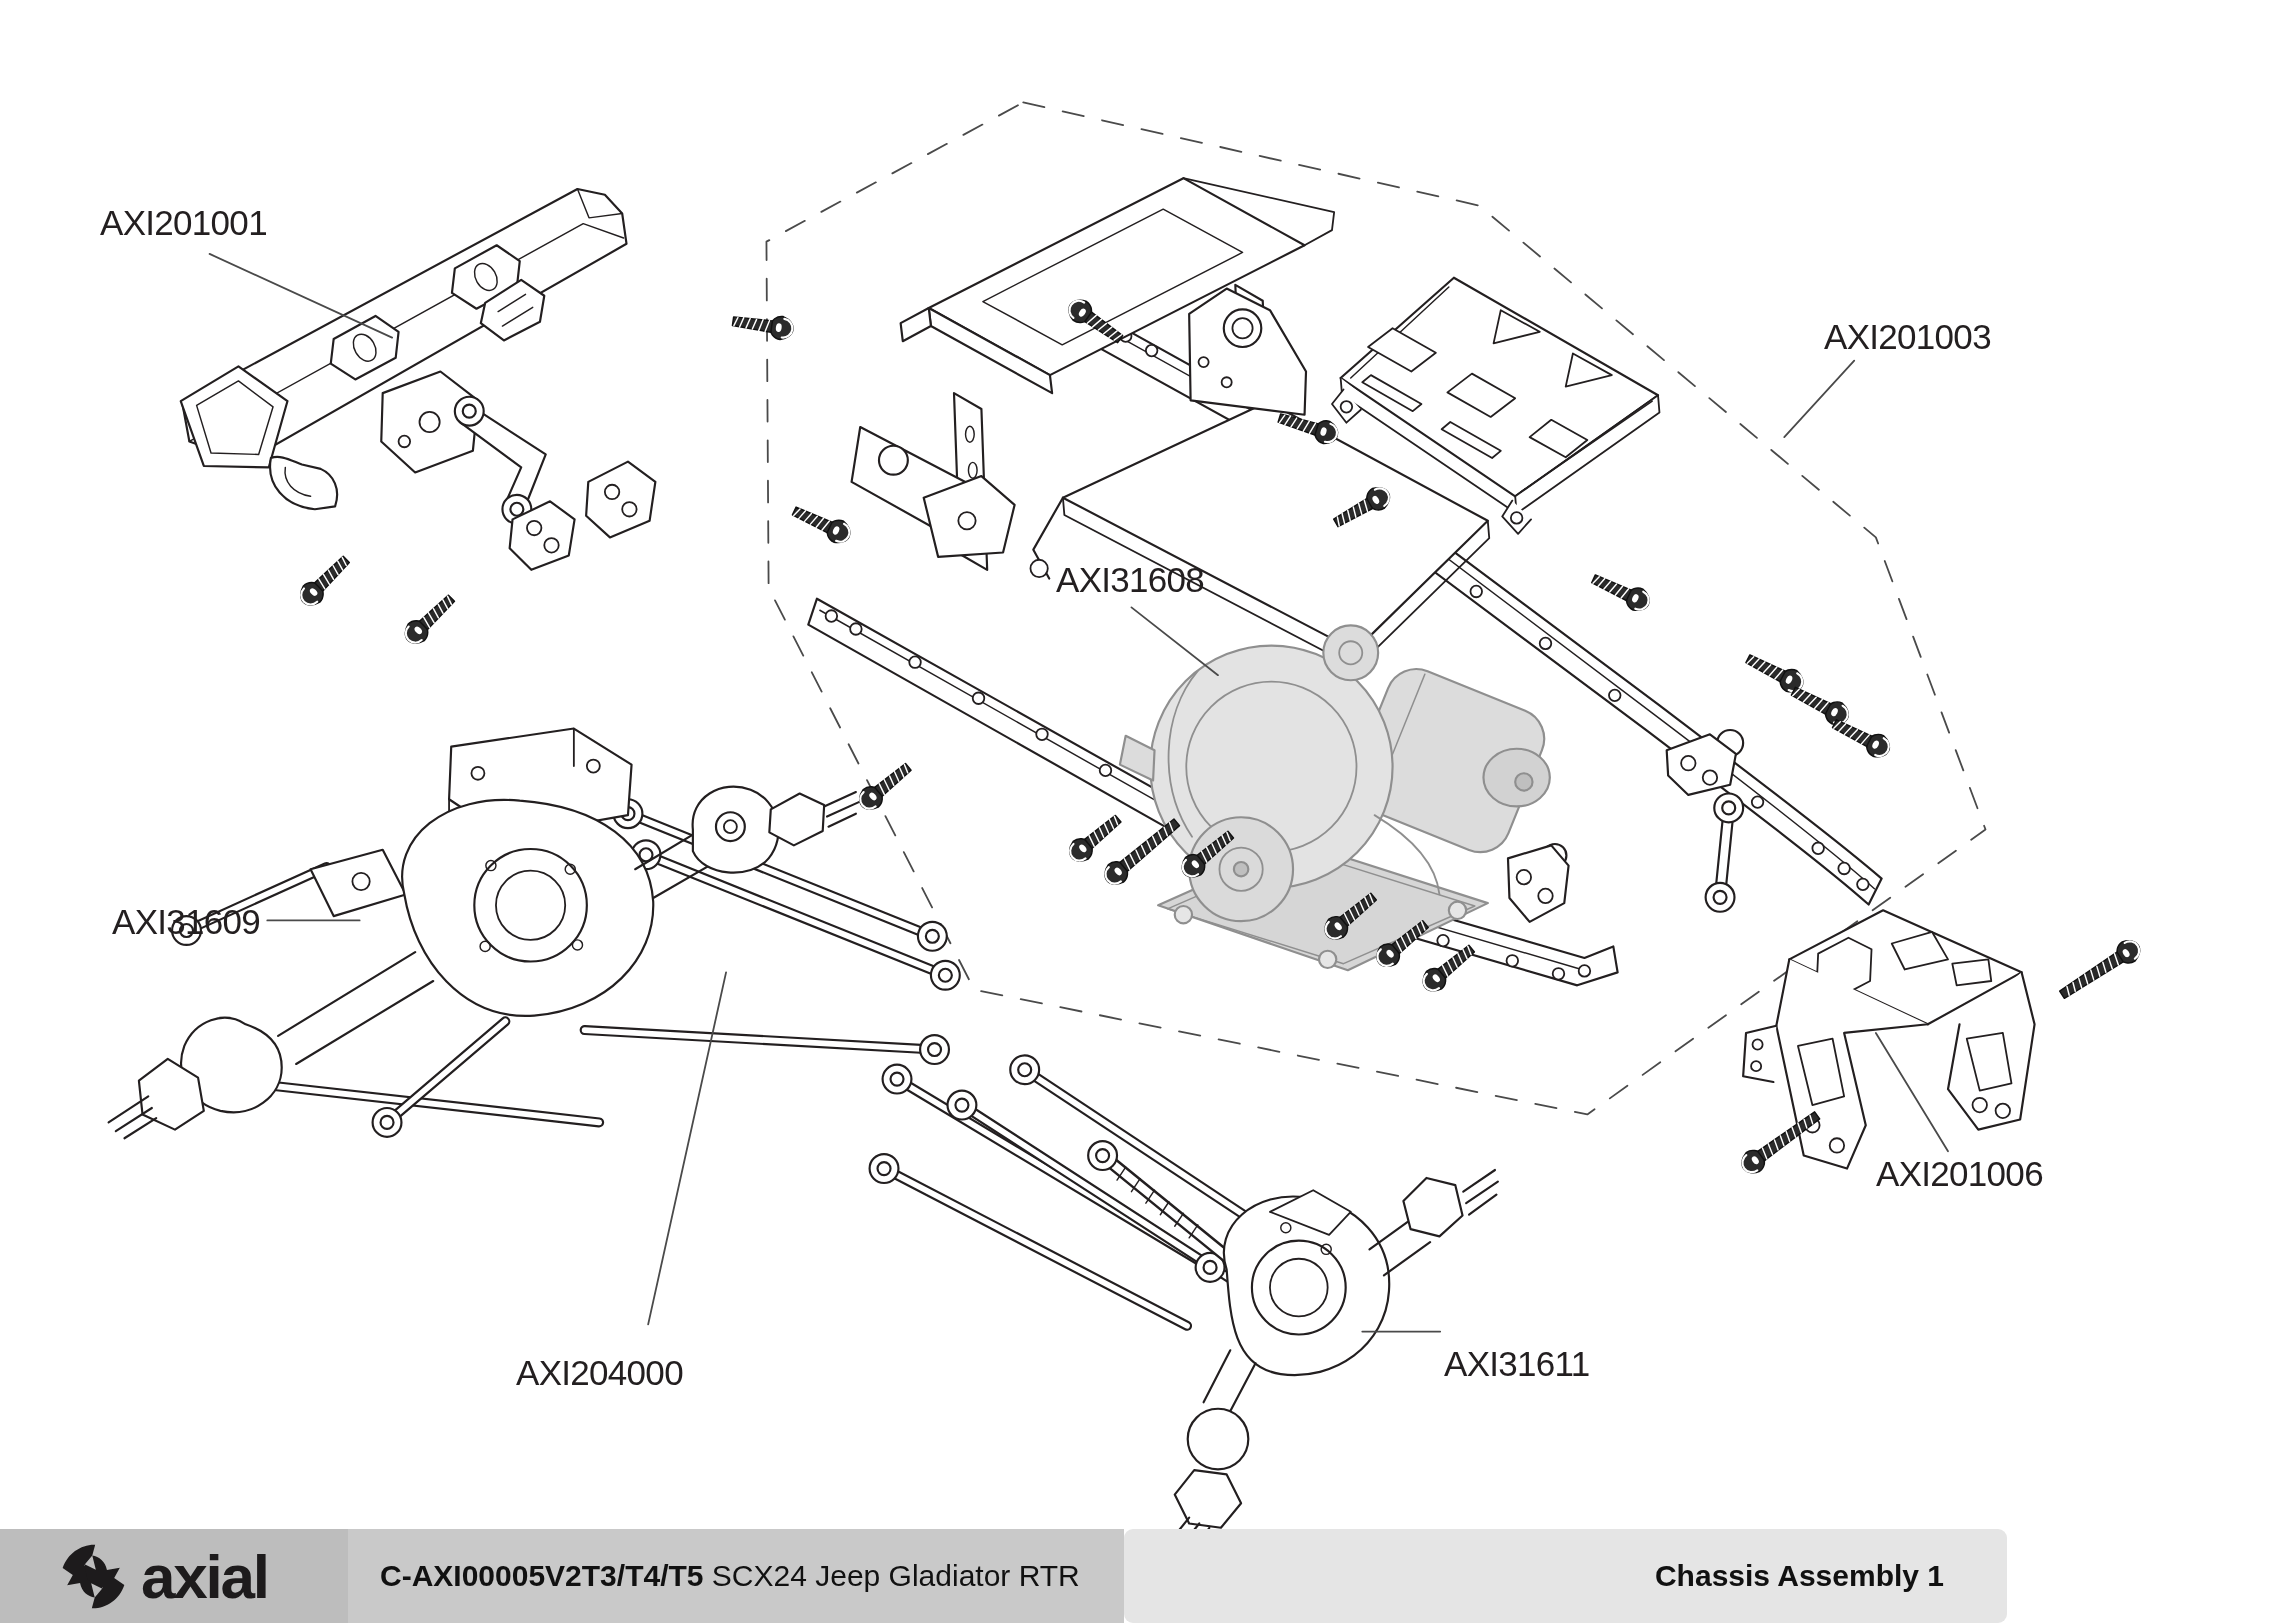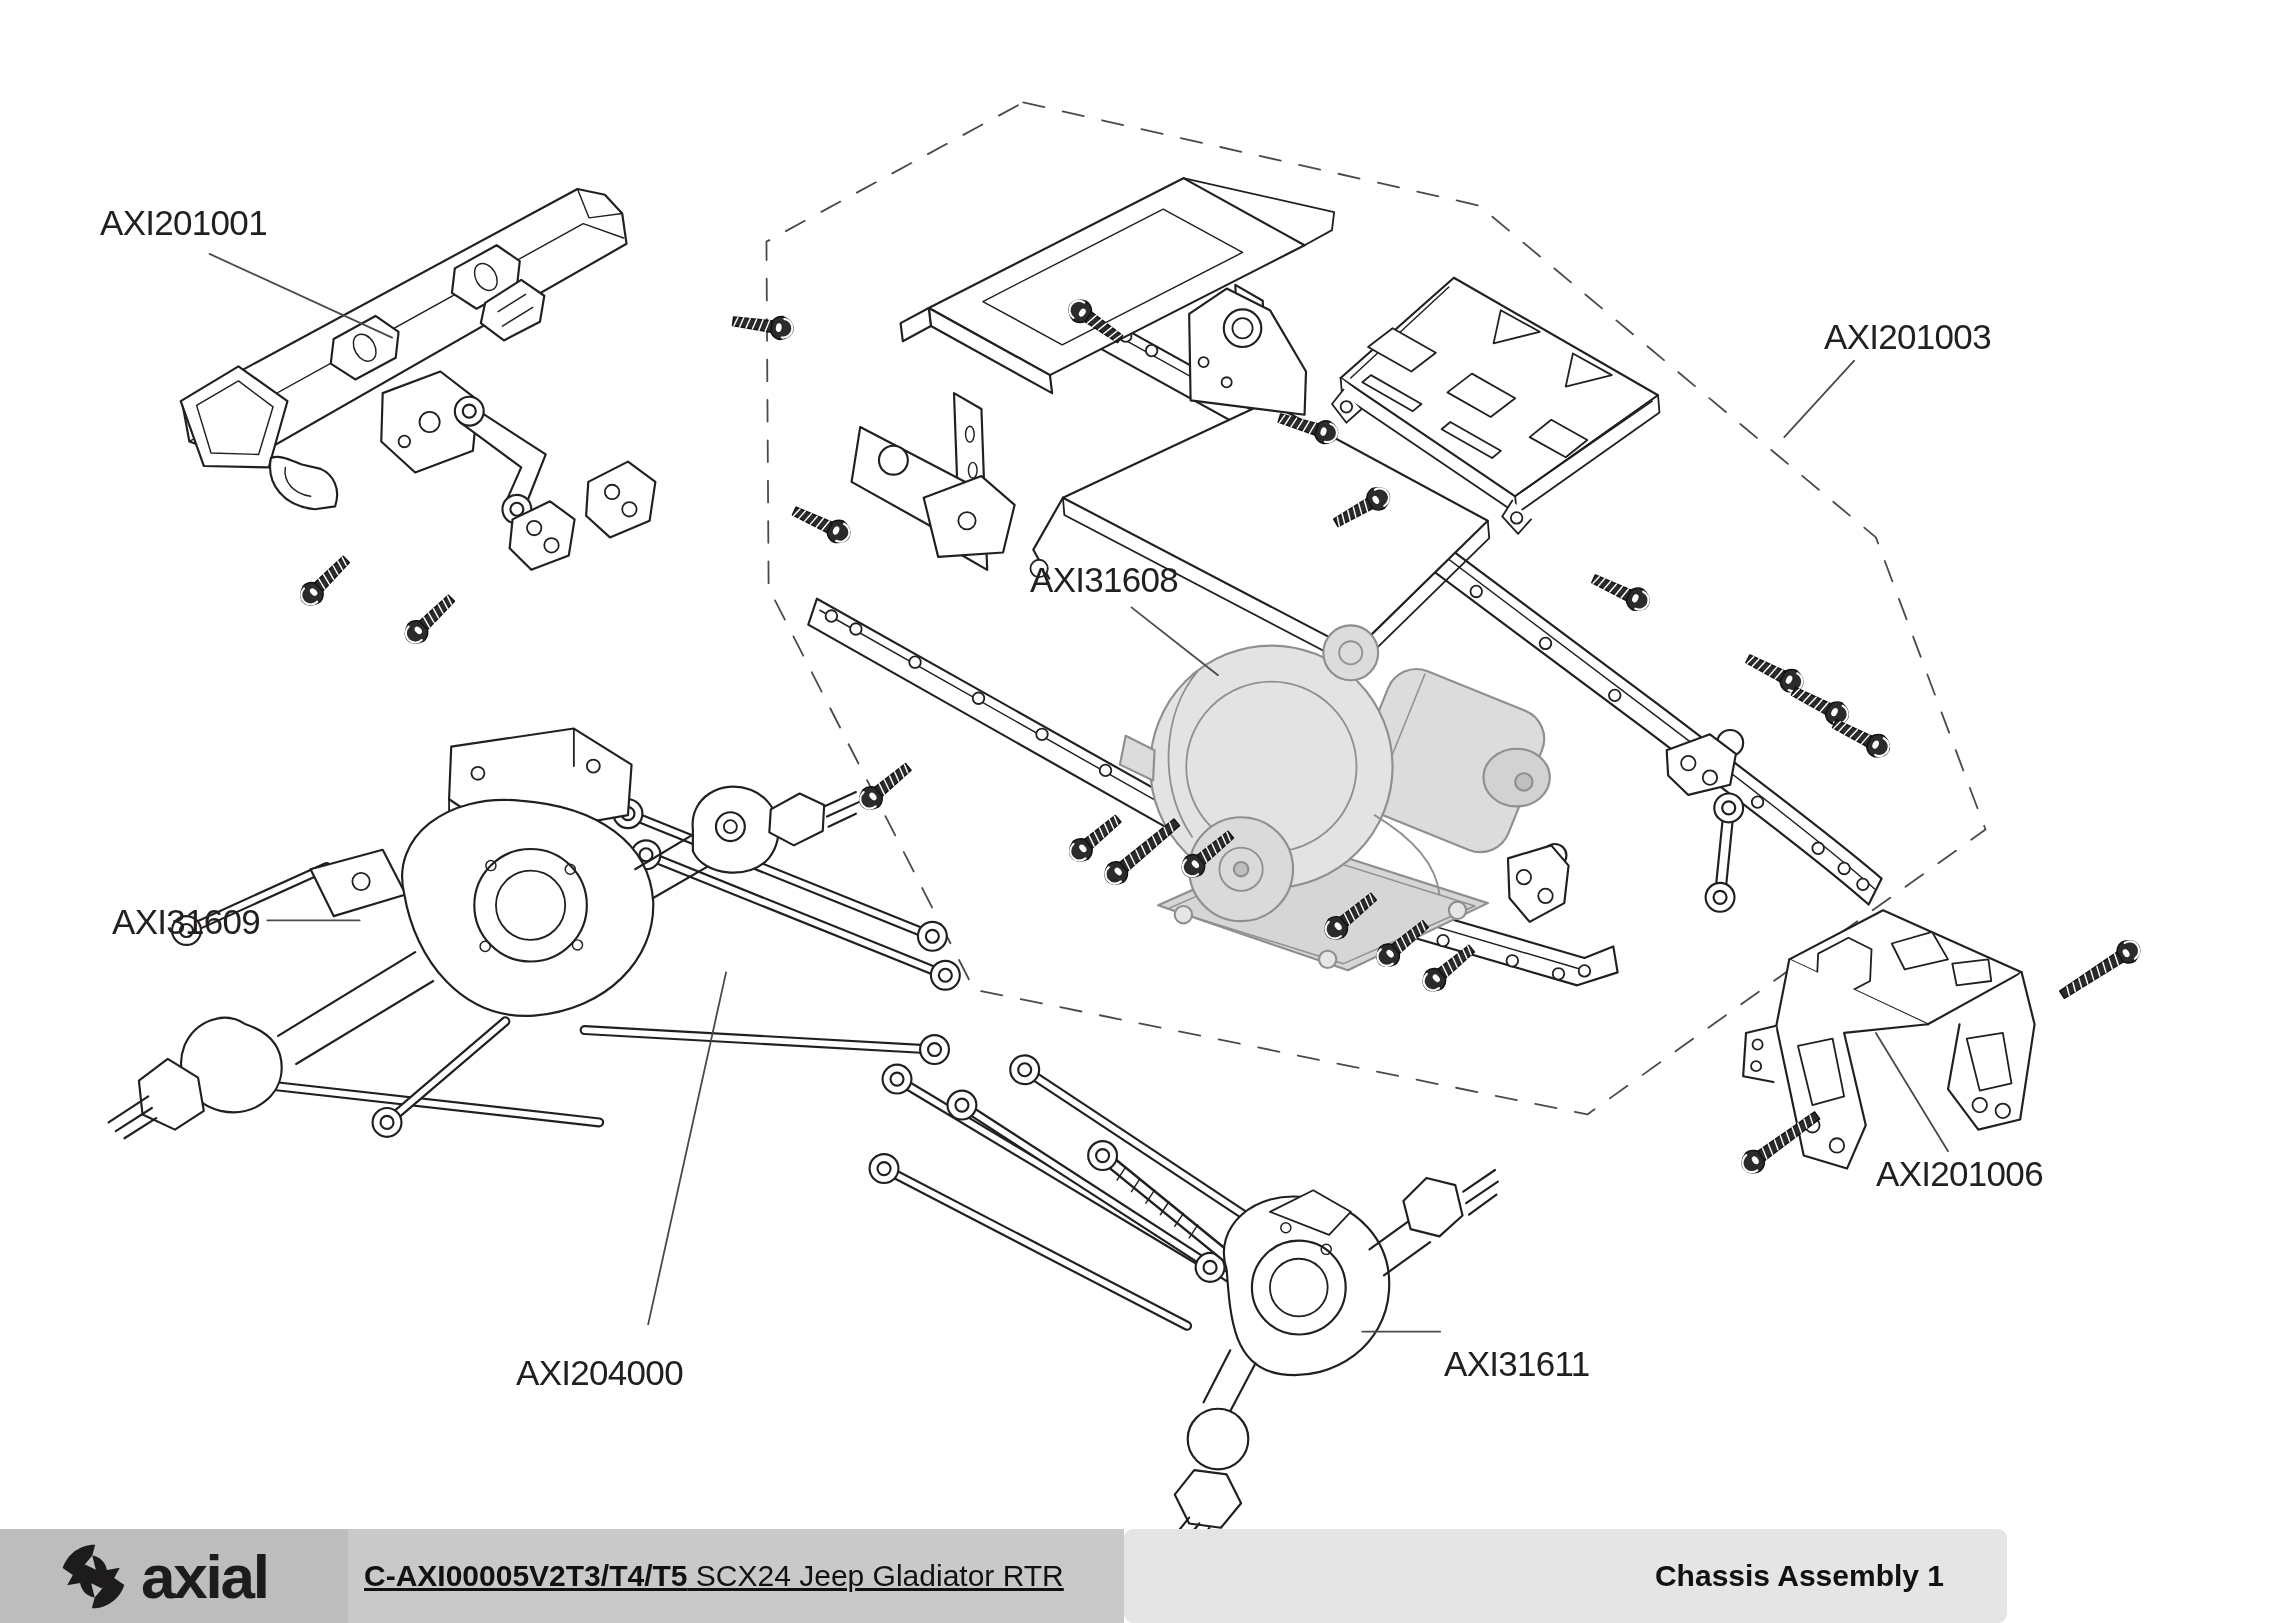--- a/index.html
+++ b/index.html
@@ -9,21 +9,21 @@
               font-family:"Liberation Sans",sans-serif;white-space:nowrap;}
   svg.art{position:absolute;left:0;top:0;}
   
   .footer{position:absolute;left:0;bottom:0;width:2007px;height:94px;display:flex;}
   .footer .sec-left{width:348px;height:100%;background:#bdbdbd;display:flex;align-items:center;}
   .footer .sec-mid{width:776px;height:100%;background:#c9c9c9;display:flex;align-items:center;}
   .footer .sec-right{flex:1;height:100%;background:#e5e5e5;display:flex;align-items:center;justify-content:flex-end;border-radius:9px;}
   .logo-wrap{display:flex;align-items:center;margin-left:59px;}
   .logo-word{font-size:62px;font-weight:bold;color:#1d1b1c;letter-spacing:-2.2px;margin-left:13px;
              font-family:"Liberation Sans",sans-serif;}
-  .doc-line{margin-left:16px;font-size:30px;color:#111;white-space:nowrap;text-decoration:underline;}
+  .doc-line{margin-left:32px;font-size:30px;color:#111;white-space:nowrap;}
   .doc-line b{font-weight:bold;}
   .sheet-title{font-size:30px;font-weight:bold;color:#111;margin-right:63px;white-space:nowrap;}
 </style>
 </head>
 <body>
 
 <div class="page">
 
 <svg class="art" width="2273" height="1623" viewBox="0 0 3150 2250" fill="none" stroke-linejoin="round" stroke-linecap="round">
 
@@ -396,21 +396,21 @@
     <line x1="1568" y1="842" x2="1688" y2="936"></line>
     <line x1="370" y1="1276" x2="498" y2="1276"></line>
     <line x1="898" y1="1836" x2="1006" y2="1348"></line>
     <line x1="1996" y1="1846" x2="1888" y2="1846"></line>
     <line x1="2700" y1="1596" x2="2600" y2="1432"></line>
   </g>
 </svg>
 
 <div class="part-label" style="left:100px;top:203px">AXI201001</div>
 <div class="part-label" style="left:1824px;top:317px">AXI201003</div>
-<div class="part-label" style="left:1030px;top:560px">AXI31608</div>
+<div class="part-label" style="left:1056px;top:560px">AXI31608</div>
 <div class="part-label" style="left:112px;top:902px">AXI31609</div>
 <div class="part-label" style="left:516px;top:1353px">AXI204000</div>
 <div class="part-label" style="left:1444px;top:1344px">AXI31611</div>
 <div class="part-label" style="left:1876px;top:1154px">AXI201006</div>
 
 <div class="footer">
   <div class="sec-left">
     <div class="logo-wrap">
       <svg width="69" height="69" viewBox="-50 -50 100 100">
         <g fill="#1d1b1c">

